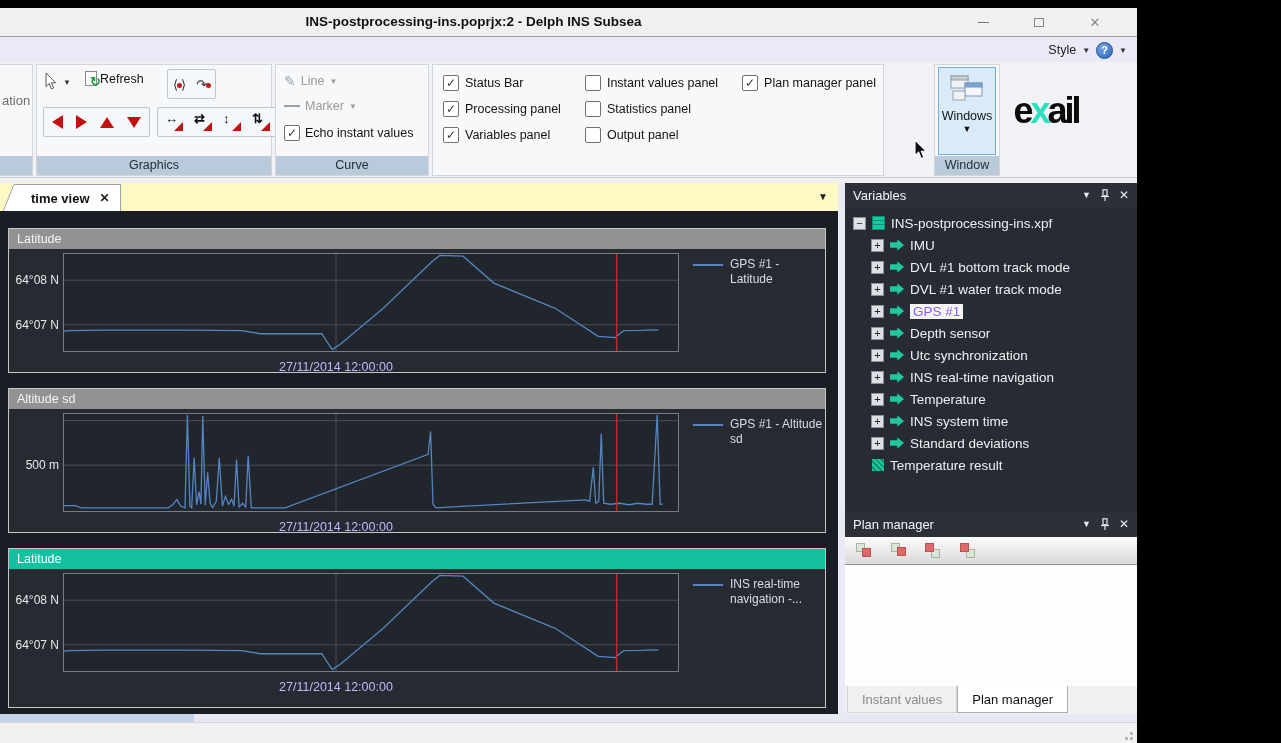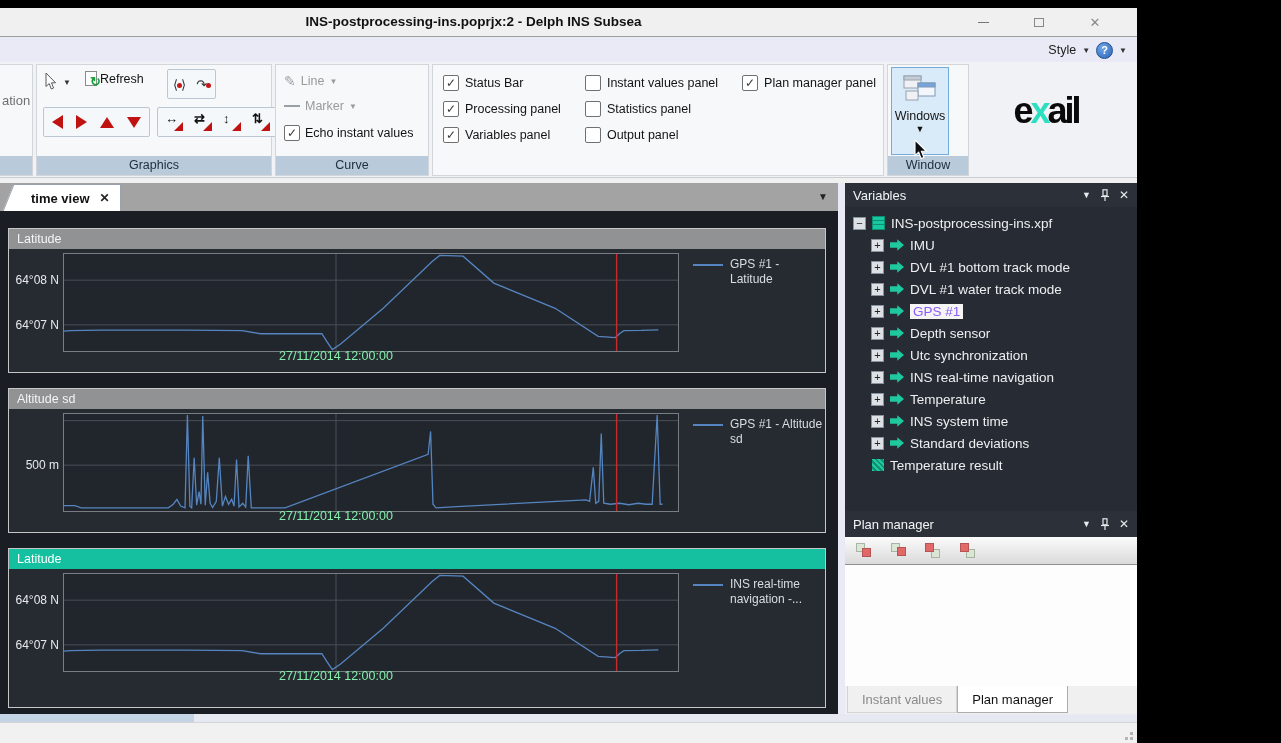--- a/index.html
+++ b/index.html
@@ -65,42 +65,42 @@
 
   .windows-btn{position:absolute;left:3px;top:2px;width:58px;height:88px;background:#D9EBF9;border:1px solid #74ACDB;
                display:flex;flex-direction:column;align-items:center;}
   .windows-label{font-size:12.5px;color:#141414;margin-top:2px;}
   .logo{position:absolute;left:960px;top:14px;width:172px;text-align:center;font-size:36px;font-weight:800;
         letter-spacing:-3px;color:#0A0A0A;line-height:70px;}
   .logo .ax{color:#2BE0C0;}
   .mouse-cursor{position:absolute;left:914px;top:140px;z-index:50;}
 
   
-  .tabstrip{position:absolute;left:0;top:183px;width:838px;height:28px;background:#a3a3a3;padding-left:8px;}
+  .tabstrip{position:absolute;left:0;top:183px;width:838px;height:28px;background:#fef9c3;padding-left:8px;}
   .doc-tab{position:absolute;left:14px;top:1px;height:27px;background:#FFF;border:1px solid #9AA3AD;border-bottom:none;
            padding:0 10px 0 16px;display:flex;align-items:center;gap:10px;}
   .doc-tab::before{content:"";position:absolute;left:-7px;bottom:0;width:14px;height:26px;background:#FFF;
                    border-left:1px solid #9AA3AD;transform:skewX(-22deg);}
   .doc-tab .tlabel{font-size:13px;font-weight:bold;color:#111;position:relative;}
   .tab-close{font-size:12px;font-weight:bold;color:#222;position:relative;}
   .strip-caret{position:absolute;right:10px;top:8px;font-size:10px;color:#222;}
 
   
   .chartarea{position:absolute;left:0;top:211px;width:838px;height:503px;background:#1A1E24;}
   .chart{position:absolute;left:8px;width:818px;background:#262A31;border:1px solid #C6C6C6;display:flex;flex-direction:column;}
   #chart0{top:17px;height:145px;}
   #chart1{top:177px;height:145px;}
   #chart2{top:337px;height:160px;}
   .ct-title{height:20px;background:#909294;color:#F5F5F5;font-size:12.5px;line-height:20px;padding-left:8px;flex:none;}
   .chart.selected .ct-title{background:#14C0A0;color:#FFF;}
   .ct-body{flex:1;position:relative;}
   .plot{position:absolute;left:54px;top:4px;width:616px;height:99px;background:#21252C;border:1px solid #787D84;}
   .plot svg{display:block;width:100%;height:100%;}
   .ylab{position:absolute;left:2px;width:48px;text-align:right;font-size:12px;color:#E8EAEC;}
-  .xlabel{position:absolute;left:217px;top:100px;width:220px;text-align:center;font-size:12.5px;color:#86efac;}
+  .xlabel{position:absolute;left:217px;top:111px;width:220px;text-align:center;font-size:12.5px;color:#c4b5fd;}
   .legend{position:absolute;left:684px;top:8px;display:flex;gap:7px;}
   .lsample{width:30px;height:0;border-top:2px solid #5585C0;margin-top:7px;flex:none;}
   .ltext{font-size:12px;color:#D9DDE2;white-space:pre-line;line-height:15px;}
 
   
   .hscroll{position:absolute;left:0;top:714px;width:1137px;height:8px;background:#E7E9F2;}
   .hthumb{position:absolute;left:0;top:0;width:194px;height:8px;background:#C5D3E6;}
   .statusbar{position:absolute;left:0;top:722px;width:1137px;height:21px;background:#F1F1F1;border-top:1px solid #D5D5D5;}
   .grip{position:absolute;right:4px;bottom:3px;width:9px;height:9px;}
   .grip i{position:absolute;width:3px;height:3px;background:#B5B5B5;}
@@ -283,21 +283,21 @@
               <div>
                 <div class="cbrow">
                   <span class="cb checked"></span>
                   <span>Plan manager panel</span>
                 </div>
               </div>
             </div>
       </div>
     </div>
 
-    <div class="rgroup" style="left:887px;width:82px;">
+    <div class="rgroup" style="left:934px;width:66px;">
       <div class="rg-content">
         <div class="windows-btn">
           <svg width="38" height="34" viewBox="0 0 38 34" style="margin-top:5px;">
             <rect x="3" y="3" width="17" height="12" fill="#EFF1F4" stroke="#97A2AE"></rect>
             <rect x="3" y="3" width="17" height="4" fill="#C4CDD7" stroke="#97A2AE"></rect>
             <rect x="17" y="10" width="17" height="13" fill="#F3F7FC" stroke="#7D98B6"></rect>
             <rect x="17" y="10" width="17" height="4" fill="#77A4DC" stroke="#7D98B6"></rect>
             <rect x="5" y="18" width="12" height="9" fill="#EFF1F4" stroke="#97A2AE"></rect>
           </svg>
           <span class="windows-label">Windows</span>

